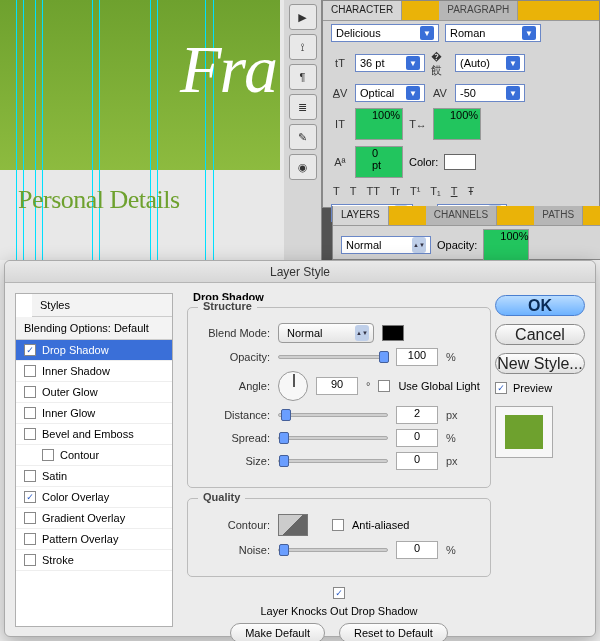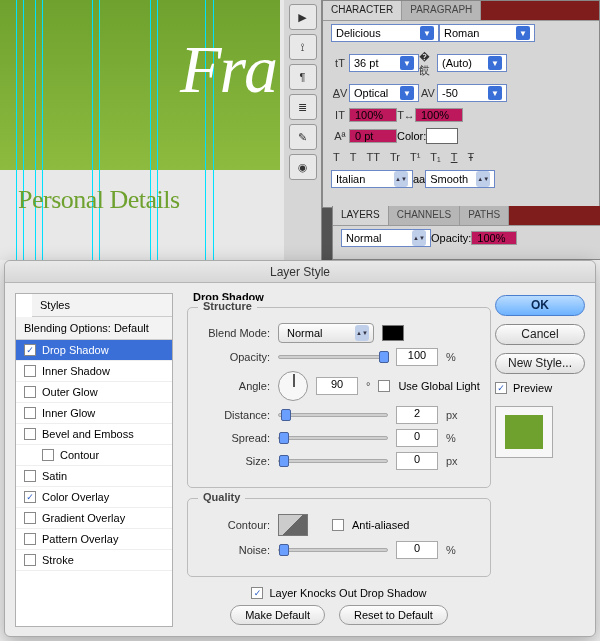--- a/index.html
+++ b/index.html
@@ -37,32 +37,32 @@
   }
   .toolbtn {
     width:28px; height:26px; margin:4px auto; background:#e8e8e8;
     border:1px solid #999; border-radius:3px; display:flex;
     align-items:center; justify-content:center; color:#333;
   }
   .char-panel {
     position:absolute; left:38px; top:0; right:0; height:208px;
     background:#d6d6d6; border:1px solid #888;
   }
-  .tabs { display:flex; height:20px; border-bottom:1px solid #999; background:#7f1d1d;}
+  .tabs { display:flex; height:20px; border-bottom:1px solid #999; background:#eab308;gap:37px;}
   .tab { padding:3px 8px; font-size:10px; color:#222; background:#d6d6d6; border-right:1px solid #999;}
   .tab.inactive { background:#b6b6b6; color:#444;}
-  .row { display:flex; align-items:center; gap:0; padding:3px 8px;}
+  .row { display:flex; align-items:center; gap:6px; padding:3px 8px;}
   .sel {
     display:inline-flex; align-items:center; justify-content:space-between;
     height:18px; background:#fff; border:1px solid #6a87c7;
     padding:0 4px; min-width:70px;
   }
   .sel .arr { width:14px; height:14px; background:#3a6fd8; border-radius:2px; display:flex; align-items:center; justify-content:center; color:#fff; font-size:8px;}
   .ico { width:18px; display:inline-flex; justify-content:center; color:#333; font-size:11px;}
-  .numfield { width:48px; height:14px; background:#be185d; border:1px solid #999; padding:0 5px; text-align:left;}
+  .numfield { width:48px; height:32px; background:#22c55e; border:1px solid #999; padding:0 16px; text-align:left;}
   .swatch { width:32px; height:16px; border:1px solid #666; background:#fff; display:inline-block;}
   .stylebtns { display:flex; gap:10px; padding:4px 10px; font-family: Georgia, serif; font-size:12px; color:#333;}
   .stylebtns span{cursor:default;}
 
   .layers-panel {
     position:absolute; left:332px; top:206px; width:284px; height:54px;
     background:#d6d6d6; border:1px solid #888; border-top:none;
   }
 
   
@@ -123,37 +123,37 @@
     position:relative;
   }
   .angle-dial .needle{ position:absolute; left:14px; top:2px; width:2px; height:13px; background:#555;}
   .contour-box{
     width:30px; height:22px; border:1px solid #777; background:linear-gradient(135deg,#ccc 0 50%,#666 50% 100%);
   }
   .aqua-btn{
     display:block; width:90px; height:21px; margin:0 0 8px 0;
     border:1px solid #8a8a8a; border-radius:11px;
     background:linear-gradient(#fdfdfd,#e0e0e0); text-align:center; line-height:19px;
-    font-size:12px; color:#222;
+    font-size:16px; color:#222;
   }
   .aqua-btn.primary{
     background:linear-gradient(#b9dcff,#6db2ff); border-color:#4a7fd0; color:#0a2a55; font-weight:bold;
   }
   .buttons-col{ width:100px; padding:12px 10px 0 0;}
   .preview-swatch{
     width:58px; height:52px; border:1px solid #aaa; background:#f7f7f7; margin-top:12px;
     display:flex; align-items:center; justify-content:center;
   }
   .preview-swatch .inner{ width:38px; height:34px; background:#6ea12e;}
   .pill-btn{
     height:20px; padding:0 14px; border:1px solid #9a9a9a; border-radius:10px;
     background:linear-gradient(#fdfdfd,#e5e5e5); display:inline-flex; align-items:center;
   }
   .btm-row{ display:flex; gap:14px; justify-content:center; margin-top:6px;}
-  .chk-row{ display:flex; align-items:center; gap:6px; justify-content:center; margin-top:4px;}
+  .chk-row{ display:flex; align-items:center; gap:6px; justify-content:center; margin-top:4px;flex-direction:column;}
 </style>
 </head>
 <body>
 
 <div class="canvas">
   <div class="green-block"></div>
   <div class="guide" style="left:16px"></div>
     <div class="guide" style="left:23px"></div>
   <div class="guide" style="left:35px"></div>
     <div class="guide" style="left:42px"></div>

